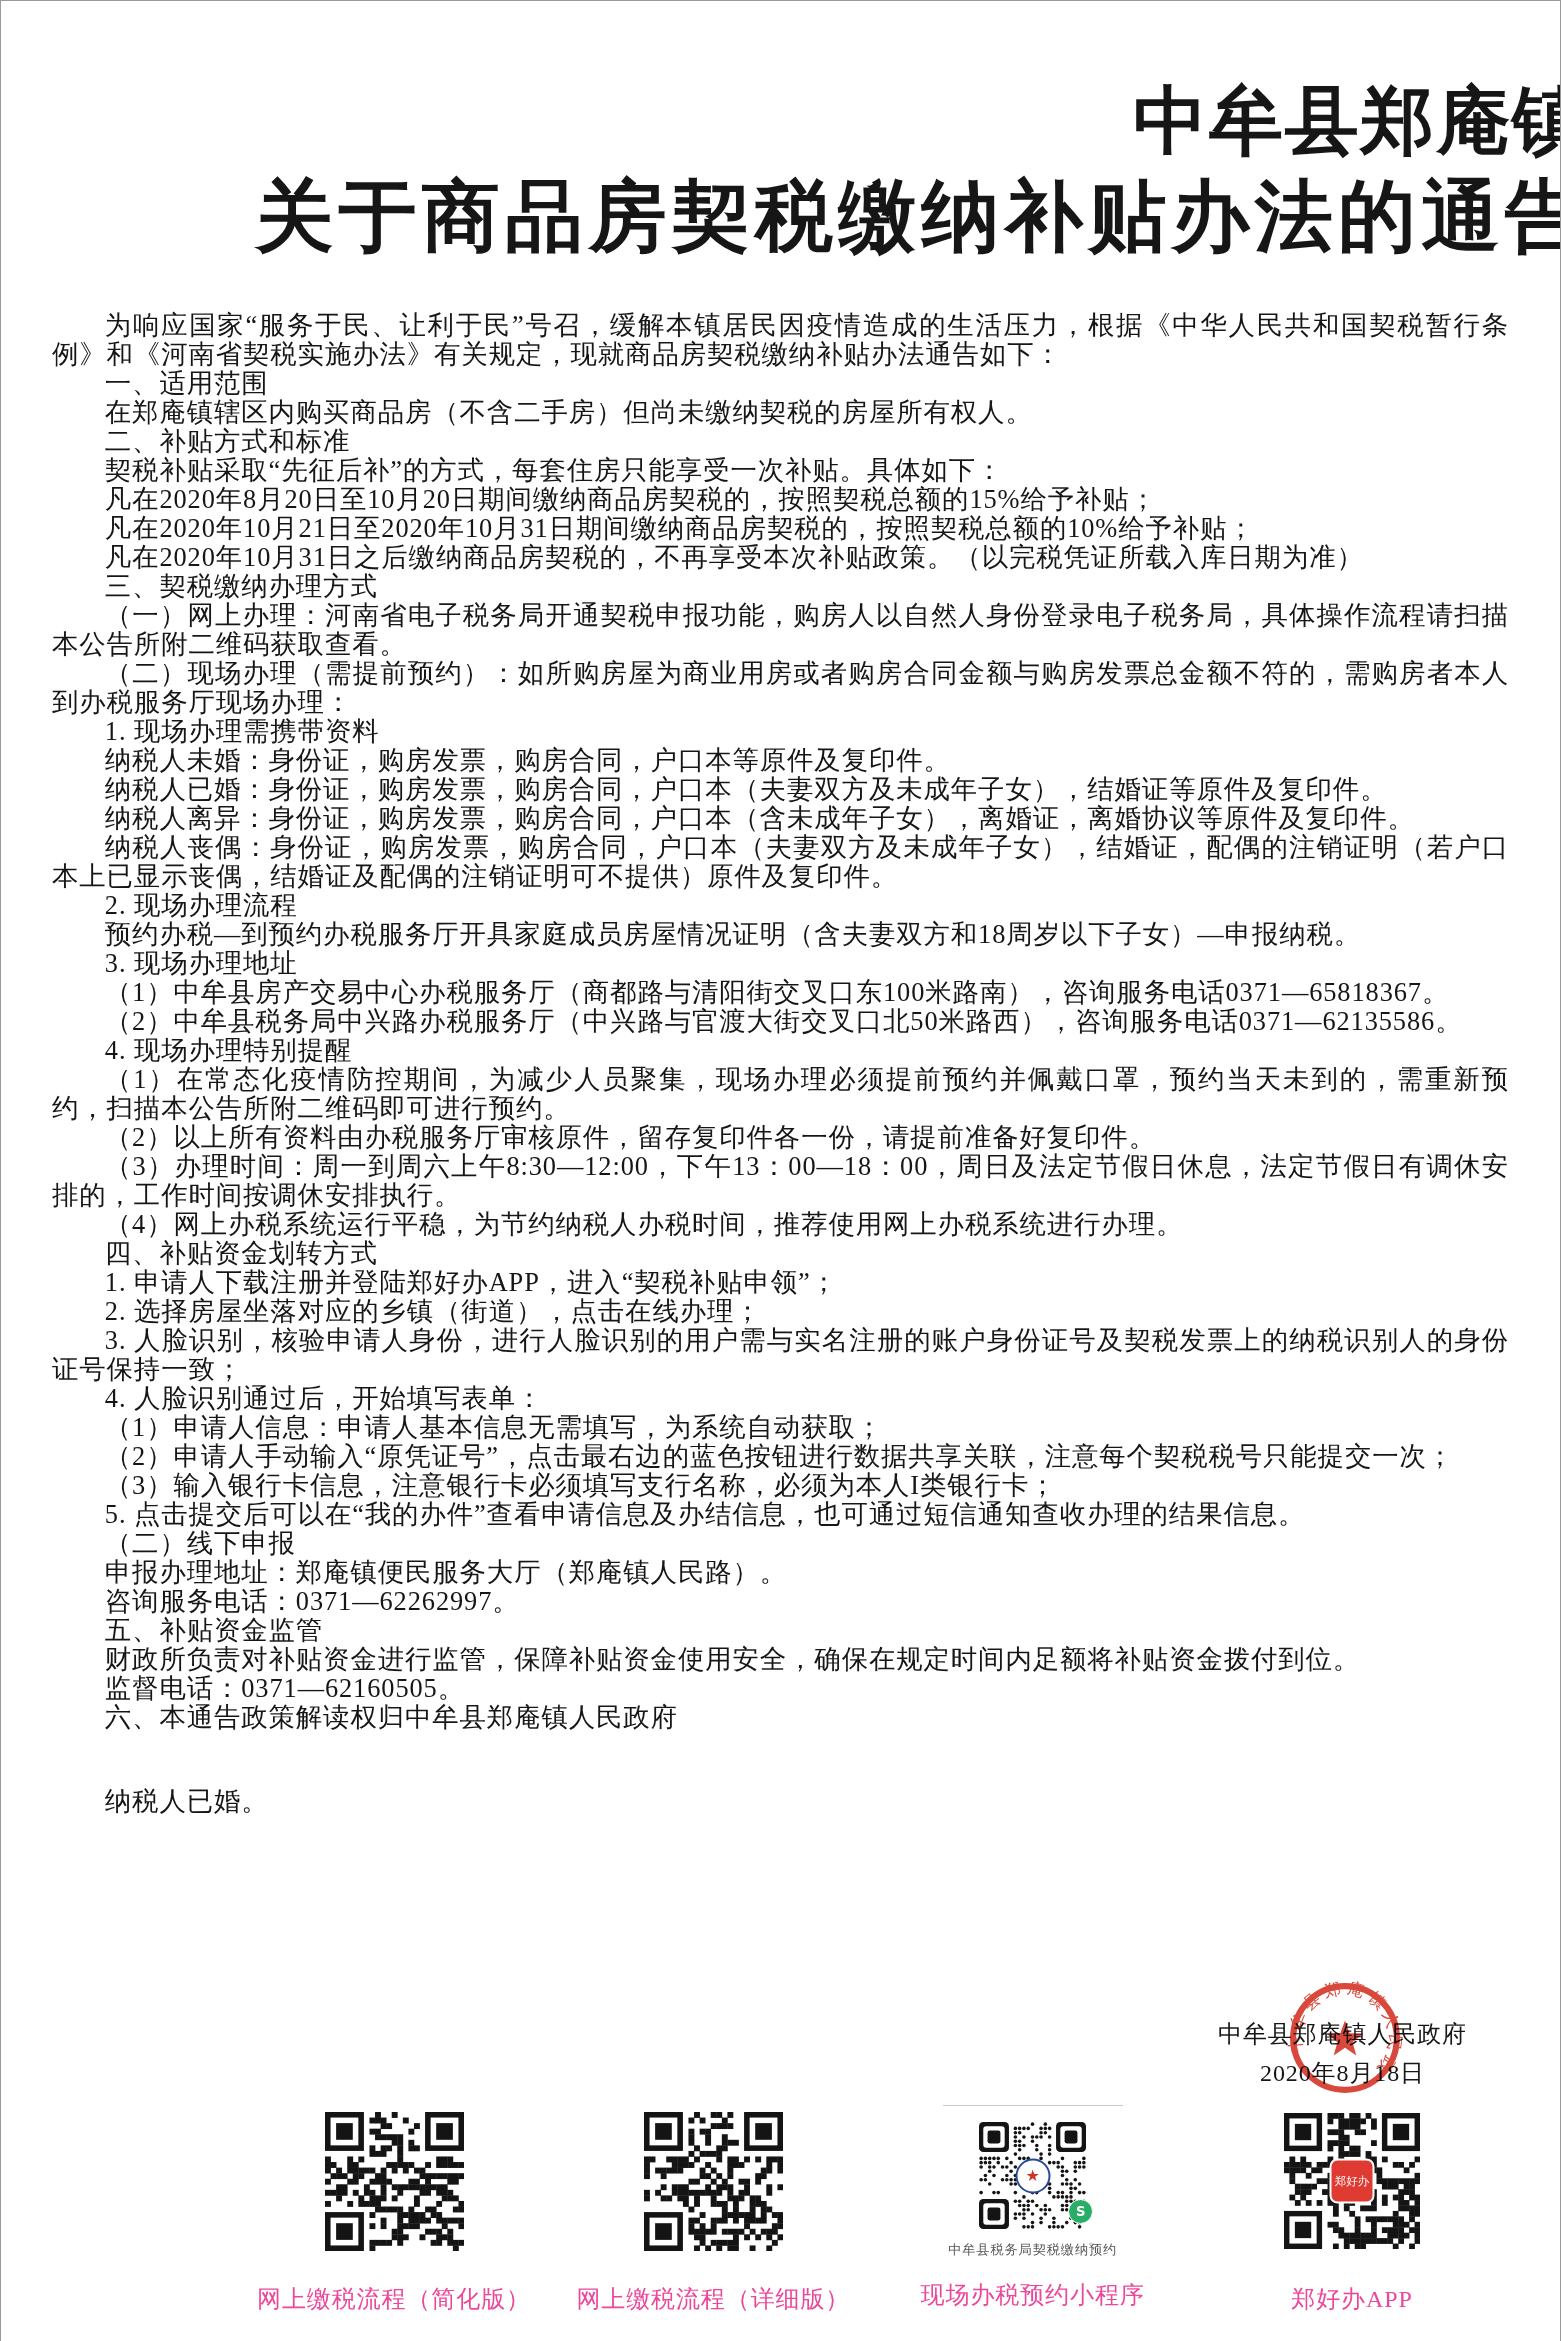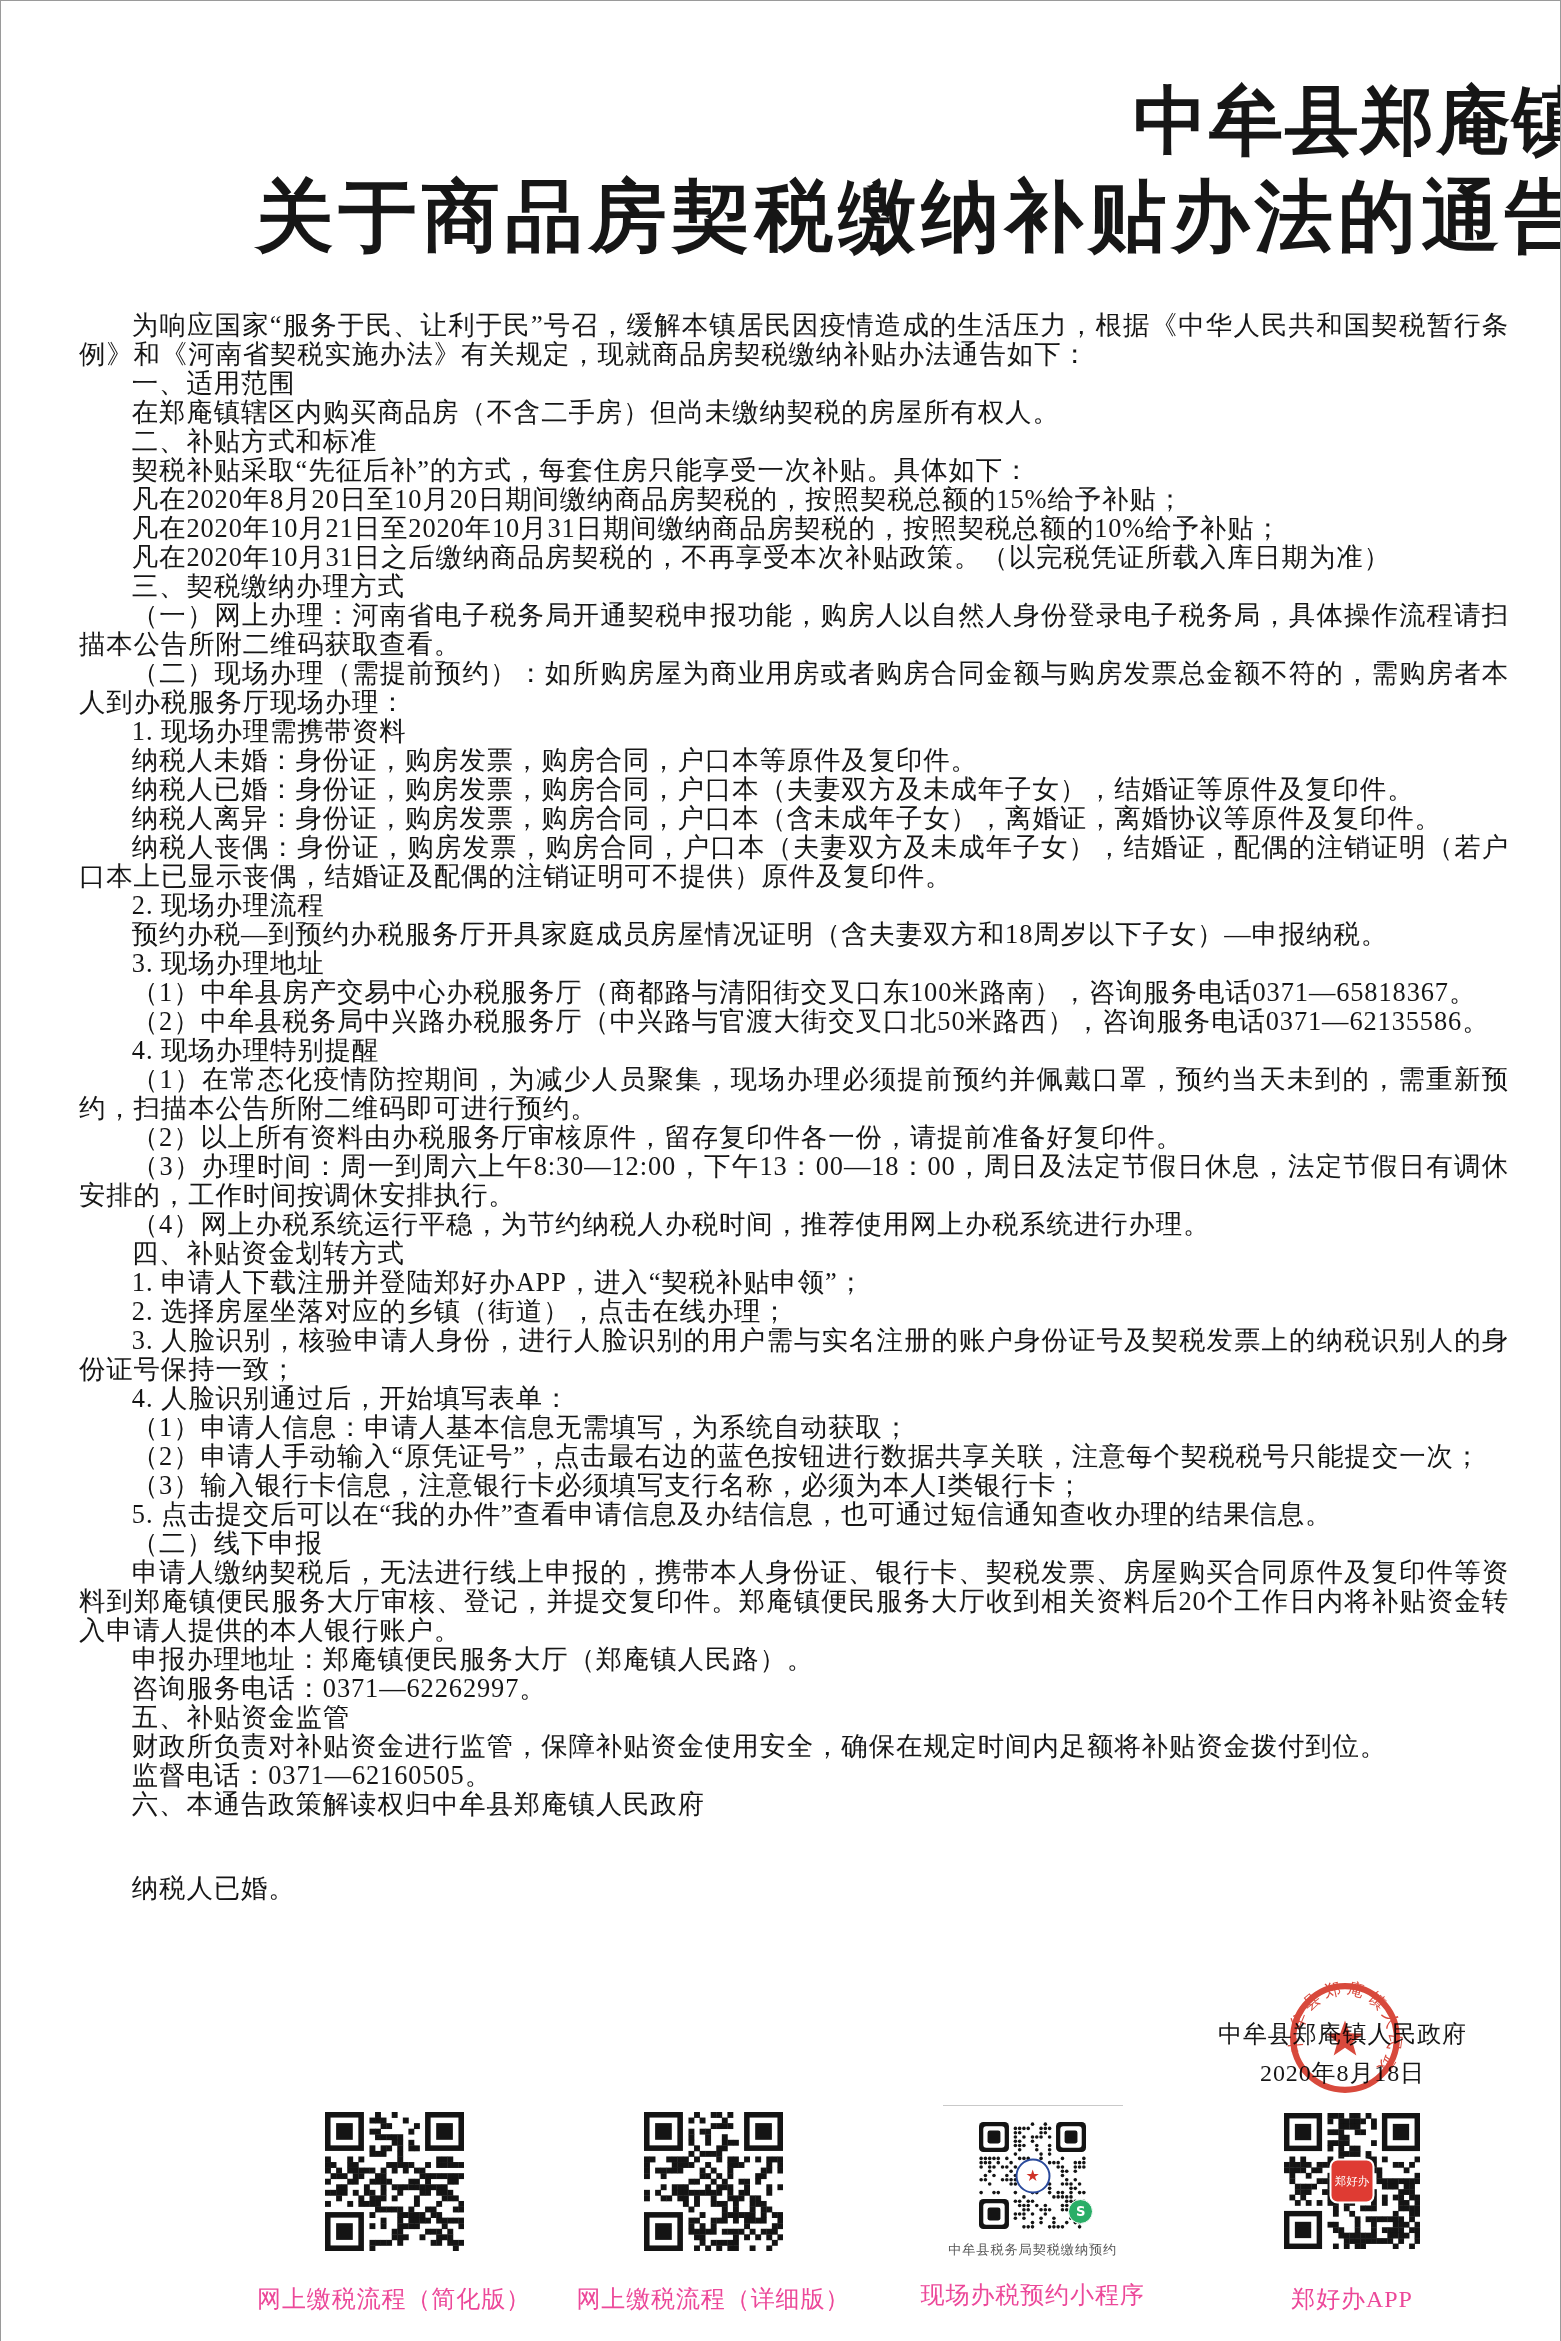--- a/index.html
+++ b/index.html
@@ -10,21 +10,21 @@
     background: #ffffff;
     border: 1.8px solid #9a9a9a;
     font-family: "Liberation Serif", serif;
     color: #161616;
     overflow: hidden;
   }
   .title-block { position:absolute; top:74px; left:16px; width:100%; text-align:right;padding-left:12px; }
   .title-line1 { margin:0; font-size:74px; font-weight:bold; line-height:92px; letter-spacing:1.8px; }
   .title-line2 { margin:0; font-size:78px; font-weight:bold; line-height:99px; letter-spacing:5.3px; }
 
-  .body-block { position:absolute; top:310px; left:51px; right:51px; font-size:26.4px; line-height:29px; letter-spacing:0.9px; text-align:justify;margin-left:27px; }
+  .body-block { position:absolute; top:310px; left:51px; right:51px; font-size:26.4px; line-height:29px; letter-spacing:0.9px; text-align:justify; }
   .para { margin:0; text-indent:2em; }
   .closing { margin:55px 0 0 0; text-indent:2em; }
 
   .signature-block { position:absolute; top:2014px; right:93px; text-align:center; font-size:24px; line-height:39px; }
   .sig-org { letter-spacing:0.9px; }
   .sig-date { letter-spacing:0.9px; }
 
   .seal { position:absolute; left:1286px; top:1979px; width:116px; height:116px; opacity:0.92; mix-blend-mode:multiply; }
 
   .qr-row { position:absolute; top:2104px; left:291px; right:106px; display:flex; justify-content:space-between; align-items:flex-start; }
@@ -98,21 +98,20 @@
         <p class="para">四、补贴资金划转方式</p>
         <p class="para">1. 申请人下载注册并登陆郑好办APP，进入“契税补贴申领”；</p>
         <p class="para">2. 选择房屋坐落对应的乡镇（街道），点击在线办理；</p>
         <p class="para">3. 人脸识别，核验申请人身份，进行人脸识别的用户需与实名注册的账户身份证号及契税发票上的纳税识别人的身份证号保持一致；</p>
         <p class="para">4. 人脸识别通过后，开始填写表单：</p>
         <p class="para">（1）申请人信息：申请人基本信息无需填写，为系统自动获取；</p>
         <p class="para">（2）申请人手动输入“原凭证号”，点击最右边的蓝色按钮进行数据共享关联，注意每个契税税号只能提交一次；</p>
         <p class="para">（3）输入银行卡信息，注意银行卡必须填写支行名称，必须为本人I类银行卡；</p>
         <p class="para">5. 点击提交后可以在“我的办件”查看申请信息及办结信息，也可通过短信通知查收办理的结果信息。</p>
         <p class="para">（二）线下申报</p>
-        <p class="para">申请人缴纳契税后，无法进行线上申报的，携带本人身份证、银行卡、契税发票、房屋购买合同原件及复印件等资料到郑庵镇便民服务大厅审核、登记，并提交复印件。郑庵镇便民服务大厅收到相关资料后20个工作日内将补贴资金转入申请人提供的本人银行账户。</p>
         <p class="para">申报办理地址：郑庵镇便民服务大厅（郑庵镇人民路）。</p>
         <p class="para">咨询服务电话：0371—62262997。</p>
         <p class="para">五、补贴资金监管</p>
         <p class="para">财政所负责对补贴资金进行监管，保障补贴资金使用安全，确保在规定时间内足额将补贴资金拨付到位。</p>
         <p class="para">监督电话：0371—62160505。</p>
         <p class="para">六、本通告政策解读权归中牟县郑庵镇人民政府</p>
       </div>
     <p class="closing">纳税人已婚。</p>
   </div>
 

